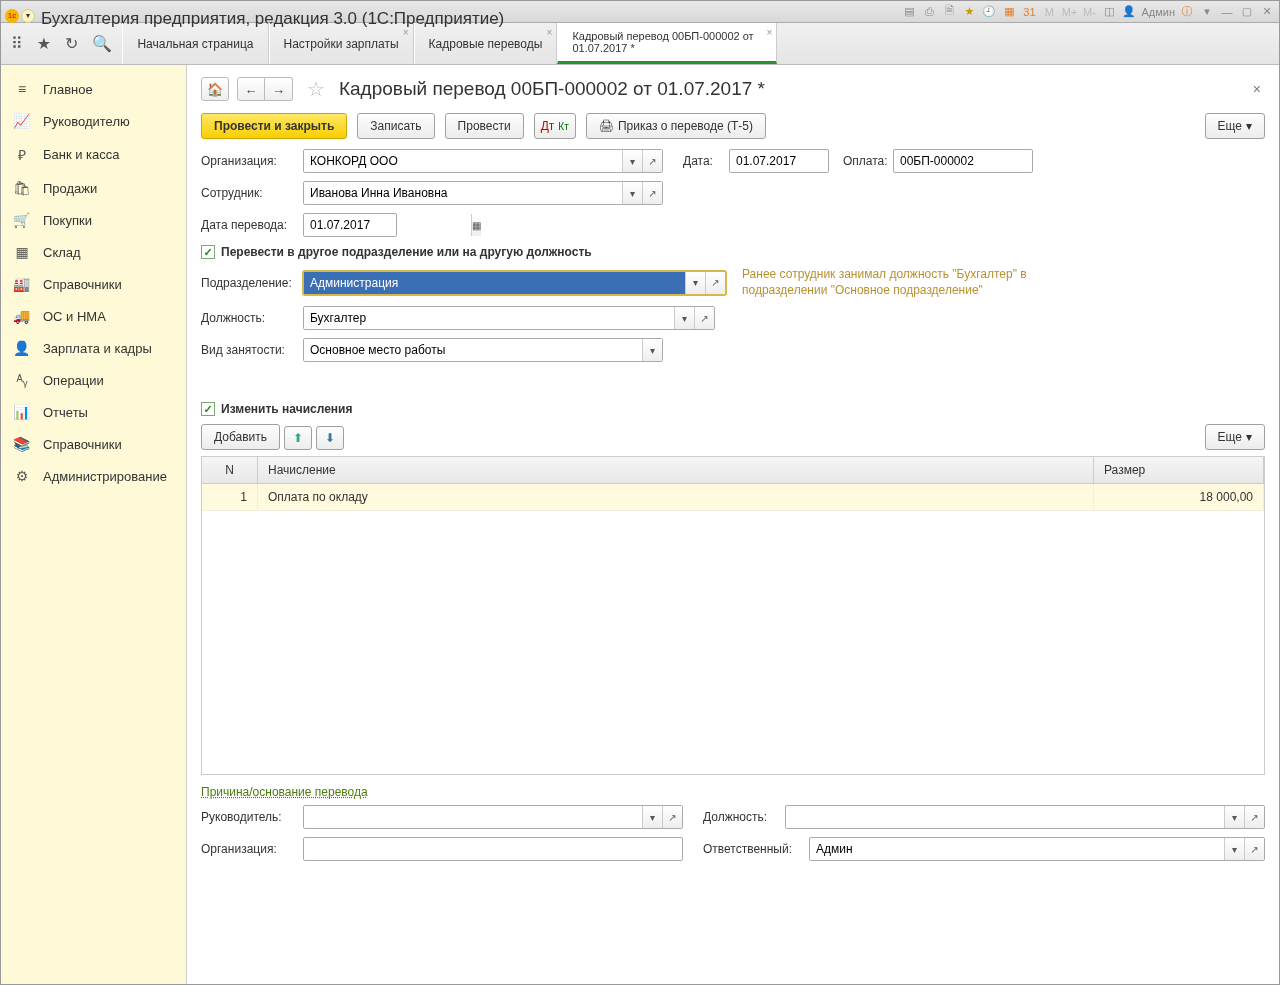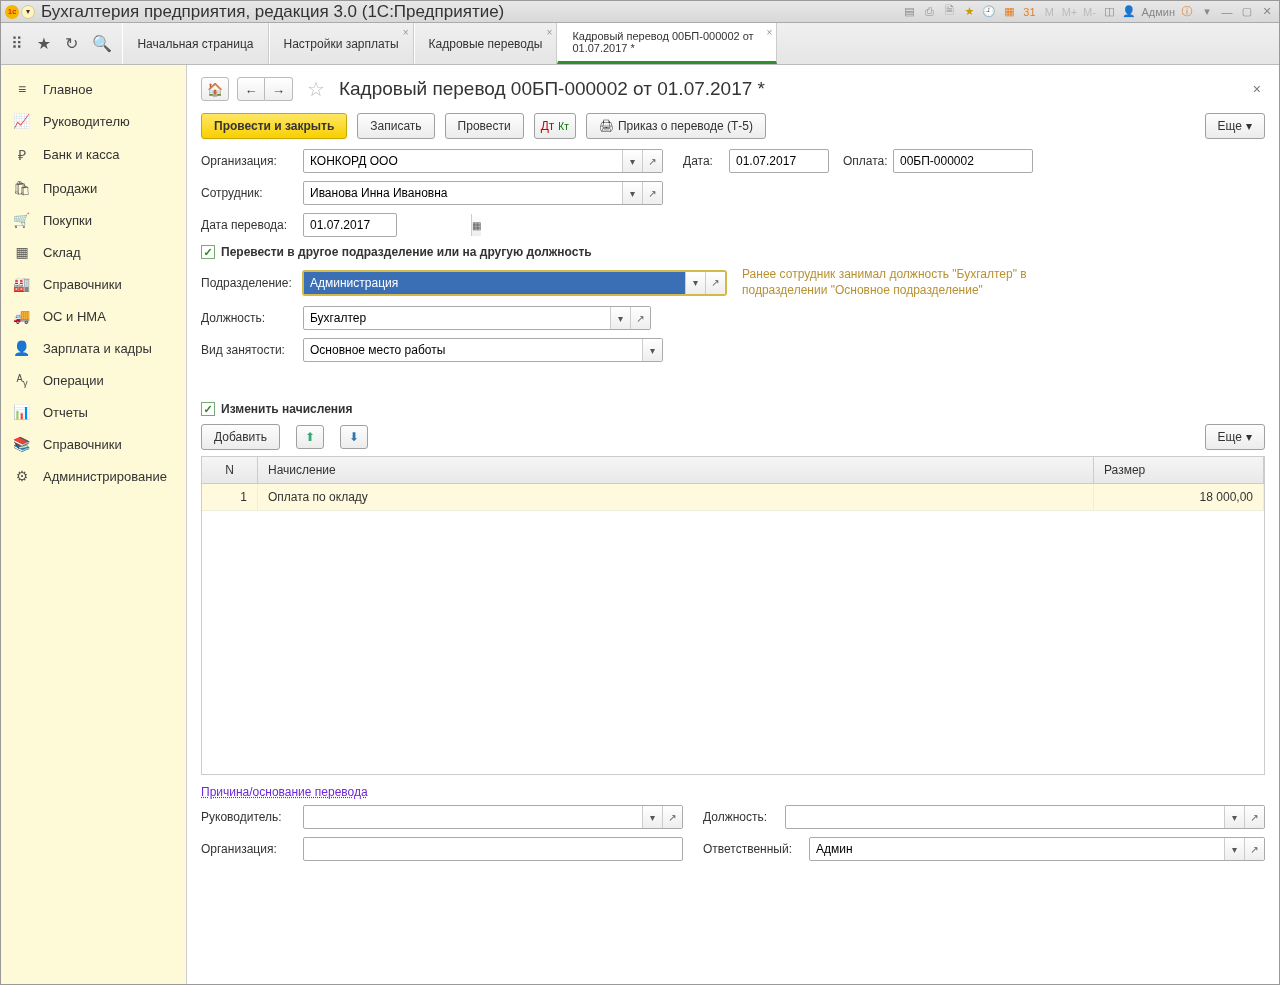--- a/index.html
+++ b/index.html
@@ -1,17 +1,17 @@
 <!DOCTYPE html>
 <html><head>
 <meta charset="utf-8">
 <style>
 * { box-sizing: border-box; margin: 0; padding: 0; font-family: Arial, sans-serif; }
 body { background: #fff; font-size: 12px; color: #333; width: 1280px; height: 985px; overflow: hidden; border: 1px solid #999; }
-.titlebar { height: 22px; background: linear-gradient(#e8e8e8,#d8d8d8); display: flex; align-items: center; padding: 8px 4px; border-bottom: 1px solid #aaa; }
+.titlebar { height: 22px; background: linear-gradient(#e8e8e8,#d8d8d8); display: flex; padding: 8px 4px; border-bottom: 1px solid #aaa; }
 .titlebar .logo { width: 14px; height: 14px; background: #f7b500; border-radius: 50%; margin-right: 2px; font-size:8px; text-align:center; line-height:14px; color:#c00;}
 .titlebar .dd { width:14px; height:14px; background:#fff3c0; border:1px solid #cc9; border-radius:50%; margin-right:6px; text-align:center; font-size:8px; line-height:12px; }
 .titlebar .title { flex: 1; font-size: 17px; color: #333; }
 .titlebar .tb-icons { display:flex; gap:4px; align-items:center; }
 .titlebar .tb-icons span { width:16px; height:16px; display:inline-flex; align-items:center; justify-content:center; font-size:11px; color:#888; cursor:pointer; }
 .tabbar { height: 42px; background: linear-gradient(#f0f0f0,#e5e5e5); display: flex; align-items: stretch; border-bottom: 1px solid #bbb; }
 .tabbar .tb-tools { display:flex; align-items:center; padding: 0 10px; gap: 14px; }
 .tabbar .tb-tools span { font-size:16px; color:#555; cursor:pointer; }
 .tab { padding: 6px 14px; border-right: 1px solid #ccc; border-left: 1px solid #fff; display:flex; flex-direction:column; justify-content:center; font-size:12px; color:#333; cursor:pointer; position:relative; max-width:220px; }
 .tab .x { position:absolute; right:4px; top:4px; color:#999; font-size:10px; }
@@ -37,34 +37,34 @@
 .row { display:flex; align-items:center; margin-bottom: 8px; gap: 6px; }
 .lbl { width: 96px; font-size:12px; color:#333; }
 .inp-wrap { display:flex; border:1px solid #aaa; border-radius:2px; height:24px; background:#fff; }
 .inp-wrap.hl { border-color:#d4b94a; box-shadow: 0 0 0 1px #d4b94a; }
 .inp { border:none; padding: 0 6px; font-size:12px; outline:none; height:100%; background:transparent; }
 .inp.sel { background:#3b6fb5; color:#fff; }
 .ib { width:20px; border-left:1px solid #ccc; display:flex; align-items:center; justify-content:center; cursor:pointer; font-size:10px; color:#555; background:linear-gradient(#fff,#eee); }
 .chk-row { display:flex; align-items:center; gap:6px; margin: 8px 0; }
 .chk { width:14px; height:14px; border:1px solid #7a7; background:#fff; display:flex; align-items:center; justify-content:center; color:#2a8a2a; font-size:11px; font-weight:bold; }
 .info-txt { color: #b89030; font-size:12px; margin-left:10px; max-width: 320px; line-height:1.3; }
-.subcmd { display:flex; align-items:center; gap:16px; margin: 6px 0; }
+.subcmd { display:flex; align-items:flex-end; gap:4px; margin: 6px 0; }
 .table { border:1px solid #ccc; margin: 0 14px; }
 .thead { display:flex; background:linear-gradient(#f5f5f5,#e8e8e8); border-bottom:1px solid #ccc; }
 .th { padding:6px 10px; font-size:12px; border-right:1px solid #ccc; }
 .th.n { width:56px; text-align:center; }
 .th.name { flex:1; }
 .th.amt { width:170px; }
 .tbody { height: 290px; background:#fff; overflow:auto; }
 .tr { display:flex; background:#fff9dd; border-bottom:1px solid #eed; }
 .td { padding:6px 10px; font-size:12px; border-right:1px solid #eed; }
 .td.n { width:56px; text-align:right; }
 .td.name { flex:1; }
 .td.amt { width:170px; text-align:right; }
-.link { color:#6d28d9; text-decoration:underline dotted; font-size:12px; cursor:pointer; margin:10px 14px 6px 14px; display:inline-block; }
+.link { color:#4d7c0f; text-decoration:underline dotted; font-size:12px; cursor:pointer; margin:10px 14px 6px 14px; display:inline-block; }
 .footer { padding: 0 14px 10px 14px; }
 </style>
 </head>
 <body>
 
 <div class="titlebar">
   <span class="logo">1c</span>
   <span class="dd">▾</span>
   <span class="title">Бухгалтерия предприятия, редакция 3.0  (1С:Предприятие)</span>
   <div class="tb-icons">
@@ -247,21 +247,21 @@
         <div class="inp-wrap hl" style="width:423px">
           <span class="inp sel" style="flex:1; display:flex; align-items:center">Администрация</span>
           <span class="ib">▾</span>
           <span class="ib">↗</span>
         </div>
         <span class="info-txt">Ранее сотрудник занимал должность "Бухгалтер" в подразделении "Основное подразделение"</span>
       </div>
 
       <div class="row">
         <span class="lbl">Должность:</span>
-        <div class="inp-wrap" style="width:348px">
+        <div class="inp-wrap" style="width:412px">
           <input class="inp" style="flex: 1 1 0%;" value="Бухгалтер">
           <span class="ib">▾</span>
           <span class="ib">↗</span>
         </div>
       </div>
 
       <div class="row">
         <span class="lbl">Вид занятости:</span>
         <div class="inp-wrap" style="width:360px">
           <input class="inp" style="flex: 1 1 0%;" value="Основное место работы">

